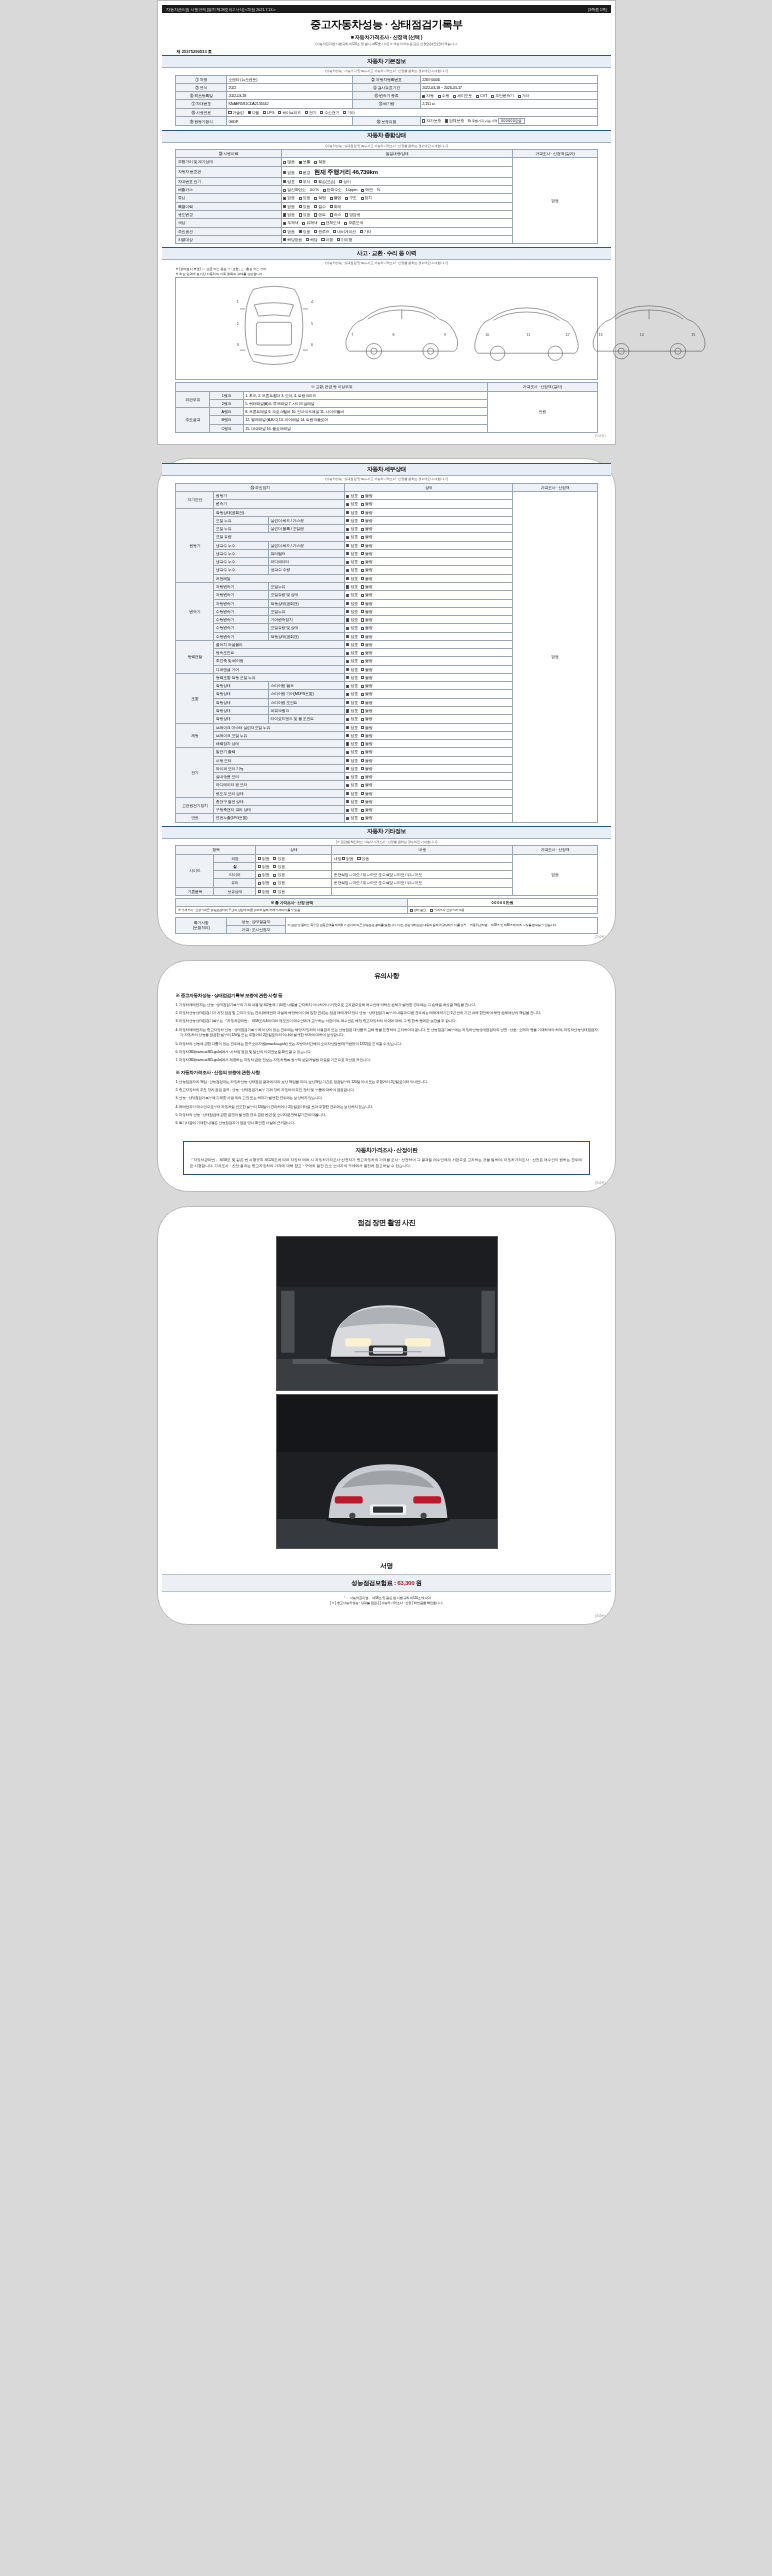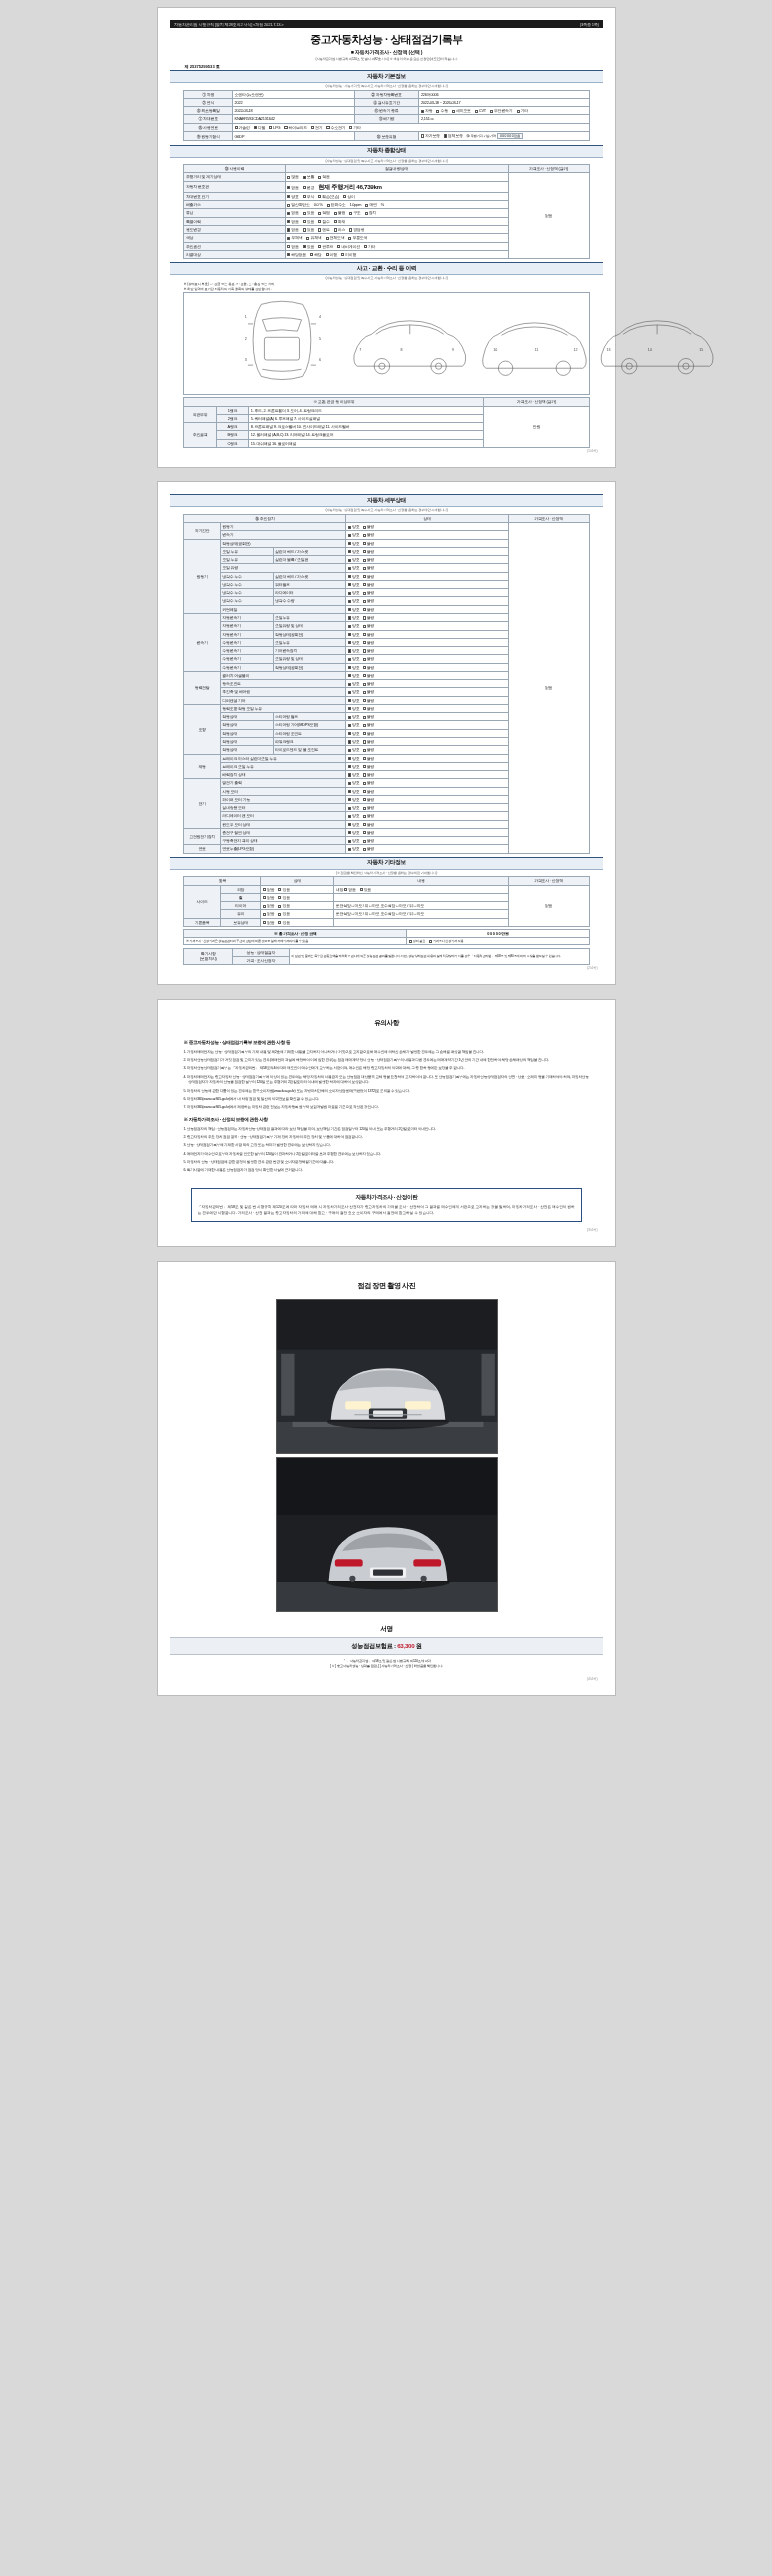--- a/index.html
+++ b/index.html
@@ -6,27 +6,27 @@
   html, body { margin:0; padding:0; }
   body {
     width:773px;
     background:#d9d9d9;
     font-family:"Liberation Sans", sans-serif;
     color:#111;
     -webkit-font-smoothing:antialiased;
   }
   .page {
     width:459px;
-    margin:7px auto;
+    margin:0 auto;
     background:#ffffff;
     position:relative;
-    padding:12px;
+    padding:4px;
     border:0.5px solid #bbbbbb;
   }
-  .page + .page { margin-top:13.4px; }
+  .page + .page { margin-top:13.4px;border-radius:31px; }
   .topbar {
     background:#1b1b1b;
     color:#d8d8d8;
     font-size:4.1px;
     padding:1.5px 4.1px;
     display:flex;
     justify-content:space-between;
     letter-spacing:-0.2px;
   }
   .pagefoot {

